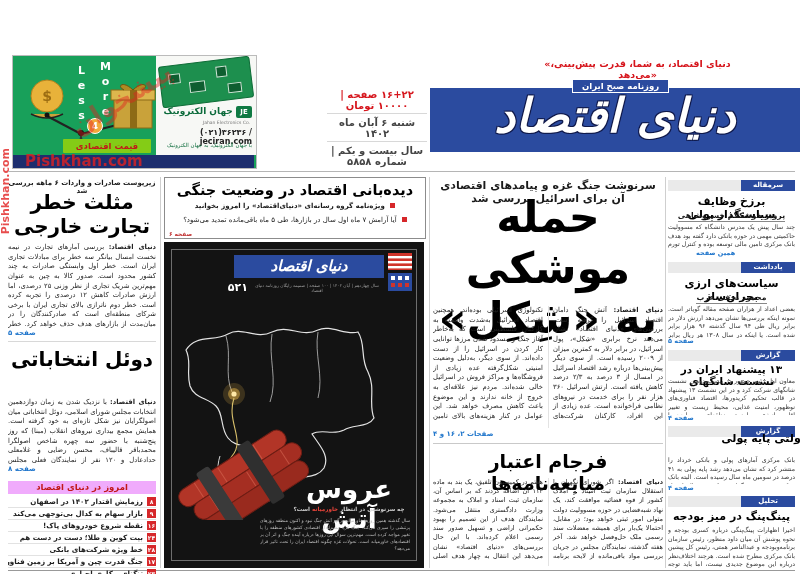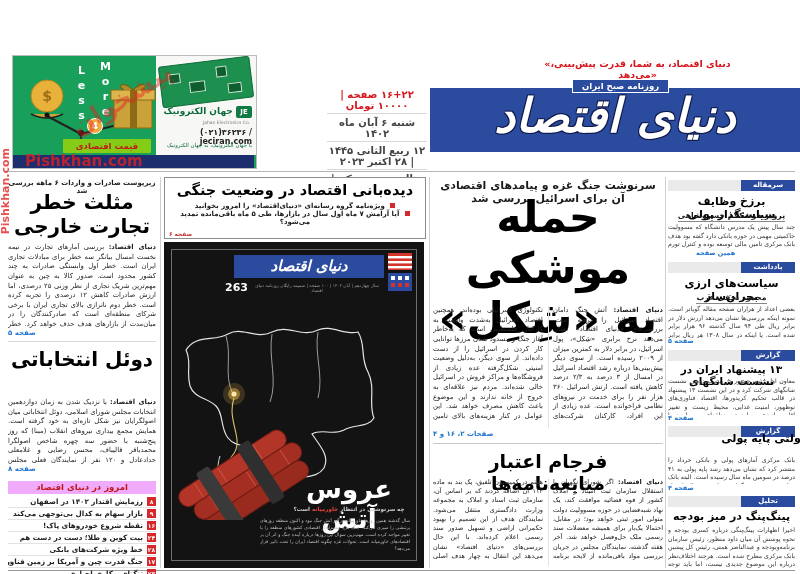--- a/index.html
+++ b/index.html
@@ -90,21 +90,20 @@
   <div class="abs" id="tagline" style="left:535px;top:58px;width:205px;">«دنیای اقتصاد، به شما، قدرت پیش‌بینی، می‌دهد»</div>
 
   <div class="abs" id="band" style="left:430px;top:88px;width:370px;height:64px;">
     <div class="abs" id="badge" style="left:142px;top:-9px;">روزنامه صبح ایران</div>
     <div class="abs" id="masthead" style="left:0;top:-16px;width:370px;height:96px;">دنیای اقتصاد</div>
   </div>
 
   <div class="abs datebox rtl" style="left:327px;top:86px;width:100px;">
     <div class="ln red">۱۶+۲۲ صفحه | ۱۰۰۰۰ تومان</div>
     <div class="ln">شنبه ۶ آبان ماه ۱۴۰۲</div>
-    <div class="ln">۱۲ ربیع الثانی ۱۴۴۵ | ۲۸ اکتبر ۲۰۲۳</div>
     <div class="ln">سال بیست و یکم | شماره ۵۸۵۸</div>
   </div>
 
   <div class="abs" id="ad" style="left:12px;top:55px;width:243px;height:112px;">
 
     <div class="abs white-panel" style="right:0;top:0;width:100px;height:99px;">
       <div class="abs pcb" style="right:4px;top:5px;width:90px;height:40px;">
         <i style="left:8px;top:8px;width:10px;height:8px;"></i>
         <i style="left:28px;top:18px;width:14px;height:9px;"></i>
         <i style="left:56px;top:6px;width:9px;height:9px;"></i>
@@ -210,21 +209,21 @@
       <span class="tlabel">تنگنای بیکاری اجباری</span>
     </div>
   </div>
 
   <div class="abs" id="watch" style="left:164px;top:177px;width:260px;height:60px;">
     <div class="headline rtl" style="font-size:14.5px;margin-top:4px;">دیده‌بانی اقتصاد در وضعیت جنگی</div>
     <div class="rtl" style="font-size:7px;font-weight:bold;text-align:center;margin-top:4px;">
       <span style="display:inline-block;width:5px;height:5px;background:#d6272a;margin-left:3px;"></span>
       <span>ویژه‌نامه گروه رسانه‌ای «دنیای‌اقتصاد» را امروز بخوانید</span>
     </div>
-    <div class="rtl" style="font-size:7px;font-weight:bold;text-align:center;margin-top:0;">
+    <div class="rtl" style="font-size:7px;font-weight:normal;text-align:center;margin-top:6px;">
       <span style="display:inline-block;width:5px;height:5px;background:#d6272a;margin-left:3px;"></span>
       <span>آیا آرامش ۷ ماه اول سال در بازارها، طی ۵ ماه باقی‌مانده تمدید می‌شود؟</span>
     </div>
     <div class="abs" style="left:4px;bottom:1px;font-size:5.8px;font-weight:bold;color:#c03333;">صفحه ۶</div>
   </div>
 
   <div class="abs" id="cover" style="left:164px;top:242px;width:260px;height:326px;">
     <div class="inner"></div>
 
     <svg class="abs" style="right:12px;top:11px;" width="24" height="38" viewBox="0 0 24 38">
@@ -234,21 +233,21 @@
       <rect x="0" y="13" width="24" height="2.4" fill="#fff"></rect>
       <rect x="0" y="20" width="24" height="18" fill="#2b4b9f"></rect>
       <rect x="3" y="23" width="4" height="4" fill="#fff"></rect>
       <rect x="10" y="23" width="4" height="4" fill="#fff"></rect>
       <rect x="17" y="23" width="4" height="4" fill="#fff"></rect>
       <rect x="3" y="30" width="4" height="4" fill="#d0342b"></rect>
       <rect x="10" y="30" width="4" height="4" fill="#d0342b"></rect>
       <rect x="17" y="30" width="4" height="4" fill="#d0342b"></rect>
     </svg>
     <div class="abs" id="cover-mast" style="right:40px;top:13px;width:150px;height:23px;">دنیای اقتصاد</div>
-    <div class="abs" id="cover-num" style="right:176px;top:39px;">263</div>
+    <div class="abs" id="cover-num" style="right:176px;top:39px;">۵۲۱</div>
     <div class="abs" id="cover-meta" style="right:40px;top:41px;width:134px;">سال چهاردهم | آبان ۱۴۰۲ | ۱۰۰ صفحه | ضمیمه رایگان روزنامه دنیای اقتصاد</div>
 
     <svg class="abs" style="left:8px;top:56px;" width="244" height="222" viewBox="0 0 244 222">
       <path d="M14,52 C24,36 42,44 56,36 C70,28 84,42 100,34 C116,26 130,40 146,32 C158,26 174,38 186,34 C194,46 188,60 196,74 C204,90 196,106 202,120 C196,130 182,126 172,132 C160,138 150,130 140,136 C148,148 158,158 152,170 C144,182 128,176 118,184 C106,176 100,162 88,154 C76,146 64,150 56,140 C48,130 52,116 44,108 C36,100 22,100 18,88 C14,74 20,64 14,52 Z" fill="none" stroke="#e3e3e3" stroke-width="1.2"></path>
       <path d="M86,152 C98,160 108,170 116,182 C112,196 100,204 86,206 C72,208 60,198 52,190 C46,182 44,170 48,158" fill="none" stroke="#d5d5d5" stroke-width="1"></path>
       <path d="M54,38 C60,58 52,76 60,94" fill="none" stroke="#bfbfbf" stroke-width=".8"></path>
       <path d="M100,36 C96,60 106,82 98,104" fill="none" stroke="#bfbfbf" stroke-width=".8"></path>
       <path d="M146,34 C142,56 152,78 146,100" fill="none" stroke="#bfbfbf" stroke-width=".8"></path>
 
       <circle cx="62" cy="96" r="11" fill="#f8c34d" opacity=".18"></circle>

